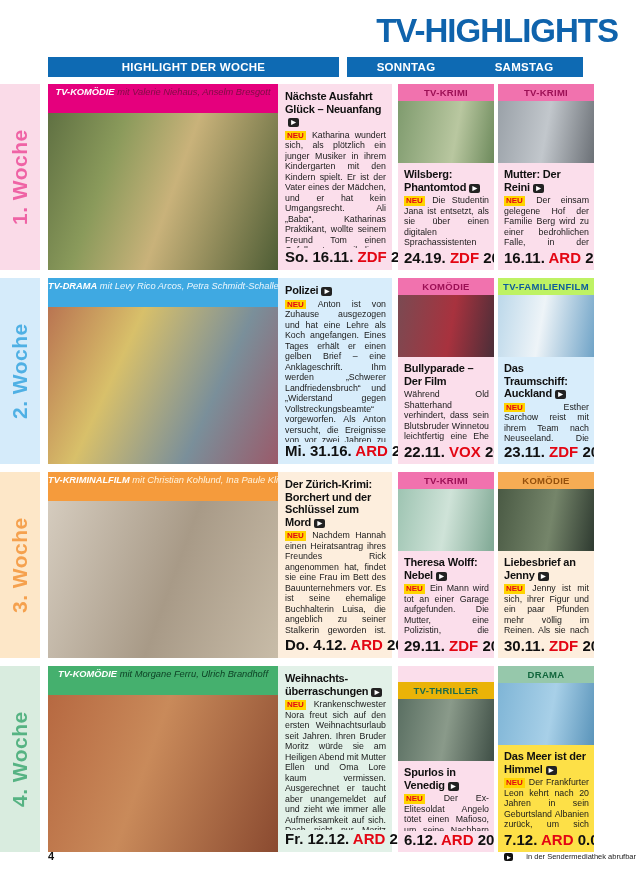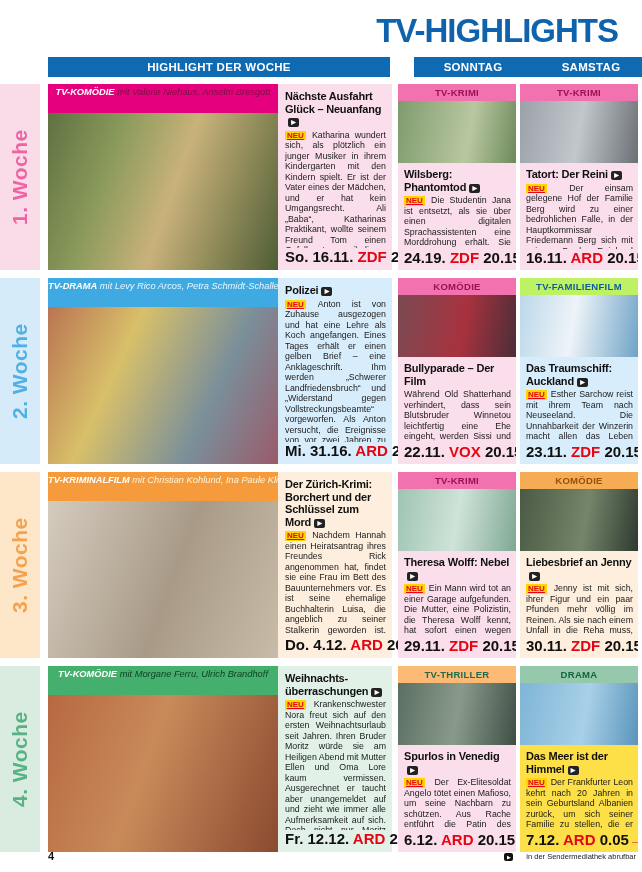--- a/index.html
+++ b/index.html
@@ -10,58 +10,58 @@
   
   .page-title{
     position:absolute;top:12px;right:24px;
     font-size:33px;font-weight:bold;letter-spacing:-1px;color:#0f63ac;
   }
   .col-headers{position:absolute;top:57px;left:48px;display:flex;}
   .colhead{
     background:#0e6ab3;color:#fff;font-weight:bold;font-size:11.5px;
     height:20px;line-height:20px;text-align:center;letter-spacing:.3px;
   }
-  .colhead.main{width:342px;margin-right:24px;}
+  .colhead.main{width:291px;margin-right:8px;}
   .colhead.sat{width:118px;margin-right:4px;}
   .colhead.sun{width:118px;}
   
   #weeks{position:absolute;top:84px;left:0;display:flex;flex-direction:column;gap:8px;}
   .week-row{display:flex;height:186px;}
   .week-label{
     width:40px;margin-right:8px;display:flex;align-items:center;justify-content:center;
     writing-mode:vertical-rl;transform:rotate(180deg);
     font-size:21px;font-weight:bold;letter-spacing:.5px;
   }
   
   .hl{display:flex;width:344px;margin-right:6px;}
   .hl-photo{width:230px;position:relative;overflow:hidden;}
   .caption{
     position:absolute;top:0;left:0;right:0;height:29px;line-height:17px;
     text-align:center;font-size:9.3px;font-style:italic;white-space:nowrap;overflow:hidden;
   }
   .cap-genre{font-weight:bold;color:#fff;}
   .hl-text{width:114px;padding:6px 6px 5px 7px;display:flex;flex-direction:column;box-sizing:border-box;}
   
-  .day{width:118px;display:flex;flex-direction:column;overflow:hidden;}
+  .day{width:96px;display:flex;flex-direction:column;overflow:hidden;}
   .day.sat{margin-right:4px;}
   .genre-bar{
     height:17px;line-height:17px;text-align:center;
     font-size:9.5px;font-weight:bold;letter-spacing:.3px;
   }
   .day-photo{height:62px;flex-shrink:0;}
   .day-text{padding:5px 5px 4px 6px;flex:1;display:flex;flex-direction:column;overflow:hidden;}
   
   .title{font-size:11px;line-height:12.5px;font-weight:bold;letter-spacing:-.2px;color:#101010;}
   .desc{
     margin:2px 0 0;font-size:8.8px;line-height:10.5px;text-align:justify;
     color:#1a1a1a;flex:1;overflow:hidden;hyphens:auto;
   }
   .neu{
     display:inline-block;background:#ffd400;color:#e30613;font-weight:bold;
-    font-size:8px;line-height:9.5px;padding:0 2px;margin-right:1px;text-decoration:underline;
+    font-size:8px;line-height:9.5px;padding:0 2px;margin-right:1px;
   }
   .play{
     display:inline-block;width:11px;height:9px;background:#222;border-radius:2px;
     color:#fff;font-size:6px;line-height:9px;text-align:center;vertical-align:1px;margin-left:3px;
   }
   .meta{
     margin-top:auto;display:flex;justify-content:space-between;
     font-size:15px;font-weight:bold;white-space:nowrap;color:#101010;
   }
   .ch,.arr{color:#e30613;}
@@ -151,21 +151,21 @@
           <span><span>24.19.</span> <span class="ch">ZDF</span> <span>20.15</span></span>
           <span><span class="arr">→</span><span>S. 6</span></span>
         </div>
       </div>
     </div>
 
     <div class="day sun t-pink">
       <div class="genre-bar">TV-KRIMI</div>
       <div class="day-photo"></div>
       <div class="day-text">
-        <div class="title"><span>Tatort: Der Reini</span><span class="play">▶</span></div>
+        <div class="title"><span>Mutter: Der Reini</span><span class="play">▶</span></div>
         <p class="desc"><span class="neu">NEU</span> <span>Der einsam gelegene Hof der Familie Berg wird zu einer bedrohlichen Falle, in der Hauptkommissar Friedemann Berg sich mit seinem Bruder Reinhard auseinandersetzen muss.</span></p>
         <div class="meta">
           <span><span>16.11.</span> <span class="ch">ARD</span> <span>20.15</span></span>
           <span><span class="arr">→</span><span>S. 10</span></span>
         </div>
       </div>
     </div>
   </div>
 
   <div class="week-row t-blue">
@@ -276,21 +276,21 @@
         <div class="title"><span>Weihnachts-überraschungen</span><span class="play">▶</span></div>
         <p class="desc"><span class="neu">NEU</span> <span>Krankenschwester Nora freut sich auf den ersten Weihnachtsurlaub seit Jahren. Ihren Bruder Moritz würde sie am Heiligen Abend mit Mutter Ellen und Oma Lore kaum vermissen. Ausgerechnet er taucht aber unangemeldet auf und zieht wie immer alle Aufmerksamkeit auf sich. Doch nicht nur Moritz sorgt dafür, dass es wenig beschaulich zugeht.</span></p>
         <div class="meta">
           <span><span>Fr. 12.12.</span> <span class="ch">ARD</span> <span>20.15</span></span>
           <span><span class="arr">→</span><span>S. 130</span></span>
         </div>
       </div>
     </div>
 
     <div class="day sat t-pink">
-      <div class="genre-bar" style="color: rgb(29, 107, 74); background: #fdba74;">TV-THRILLER</div>
+      <div class="genre-bar" style="color: rgb(29, 107, 74); background: #eab308; margin-top: 16px;">TV-THRILLER</div>
       <div class="day-photo"></div>
       <div class="day-text">
         <div class="title"><span>Spurlos in Venedig</span><span class="play">▶</span></div>
         <p class="desc"><span class="neu">NEU</span> <span>Der Ex-Elitesoldat Angelo tötet einen Mafioso, um seine Nachbarn zu schützen. Aus Rache entführt die Patin des Clans den Nachbarsjungen. Angelo startet einen Gegenangriff.</span></p>
         <div class="meta">
           <span><span>6.12.</span> <span class="ch">ARD</span> <span>20.15</span></span>
           <span><span class="arr">→</span><span>S. 106</span></span>
         </div>
       </div>
     </div>

